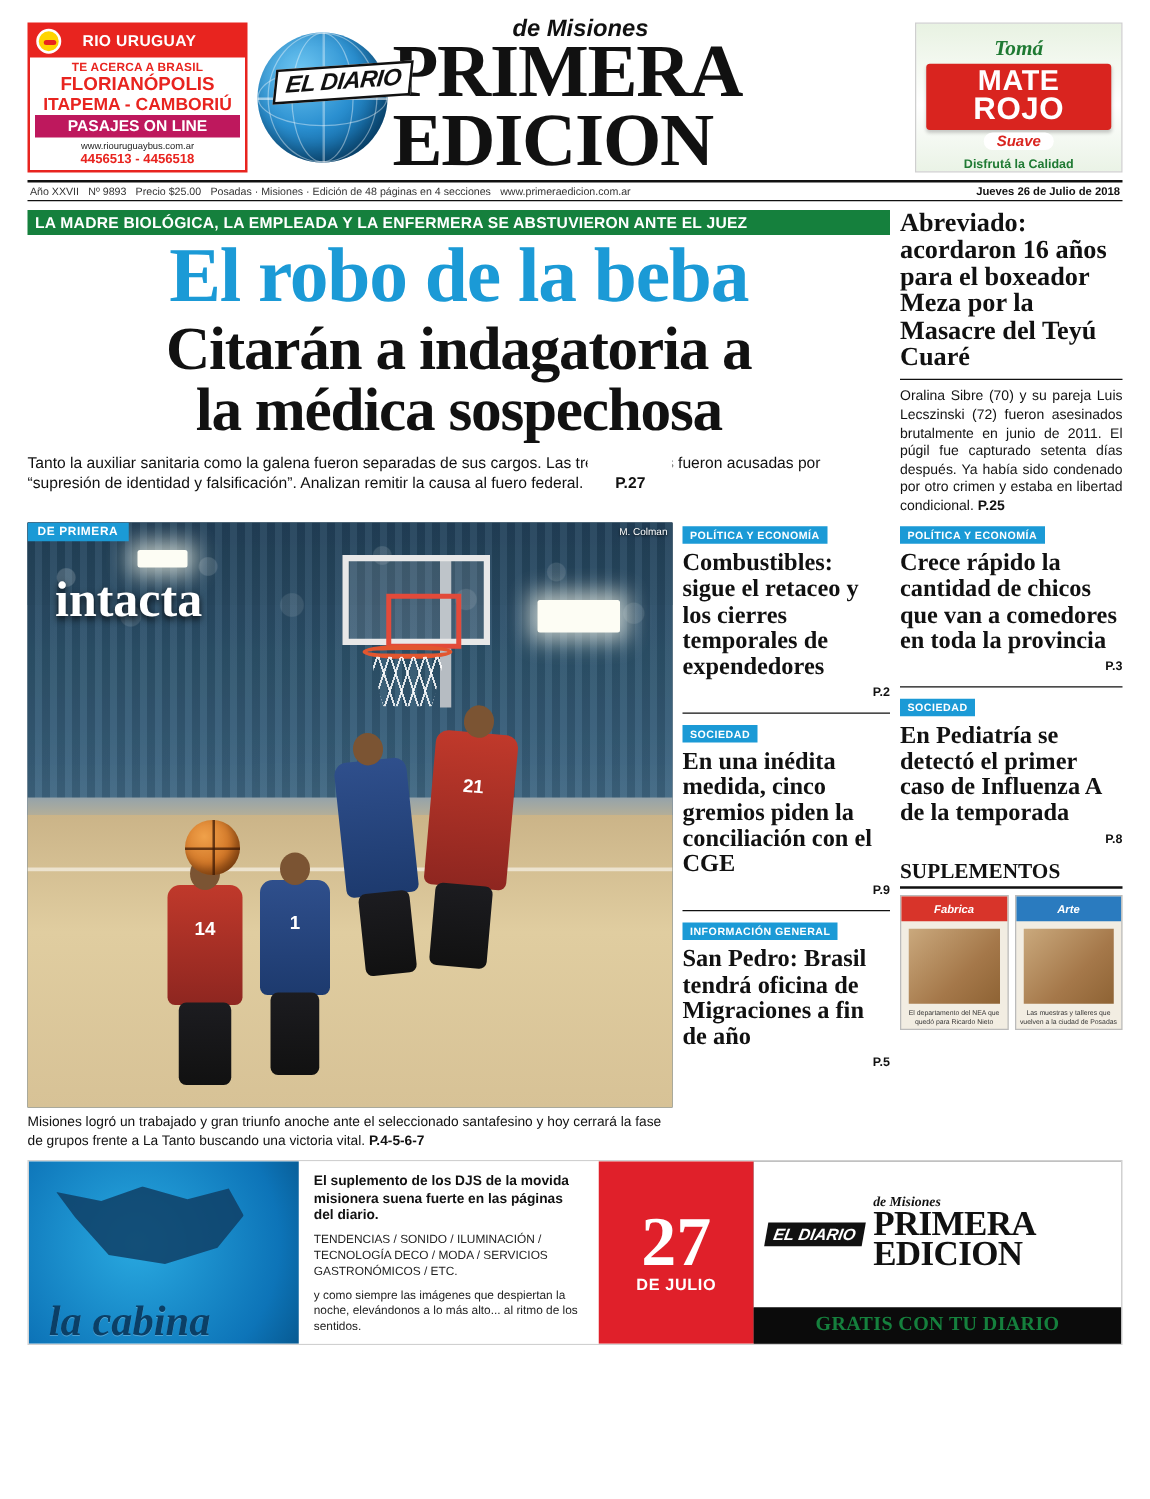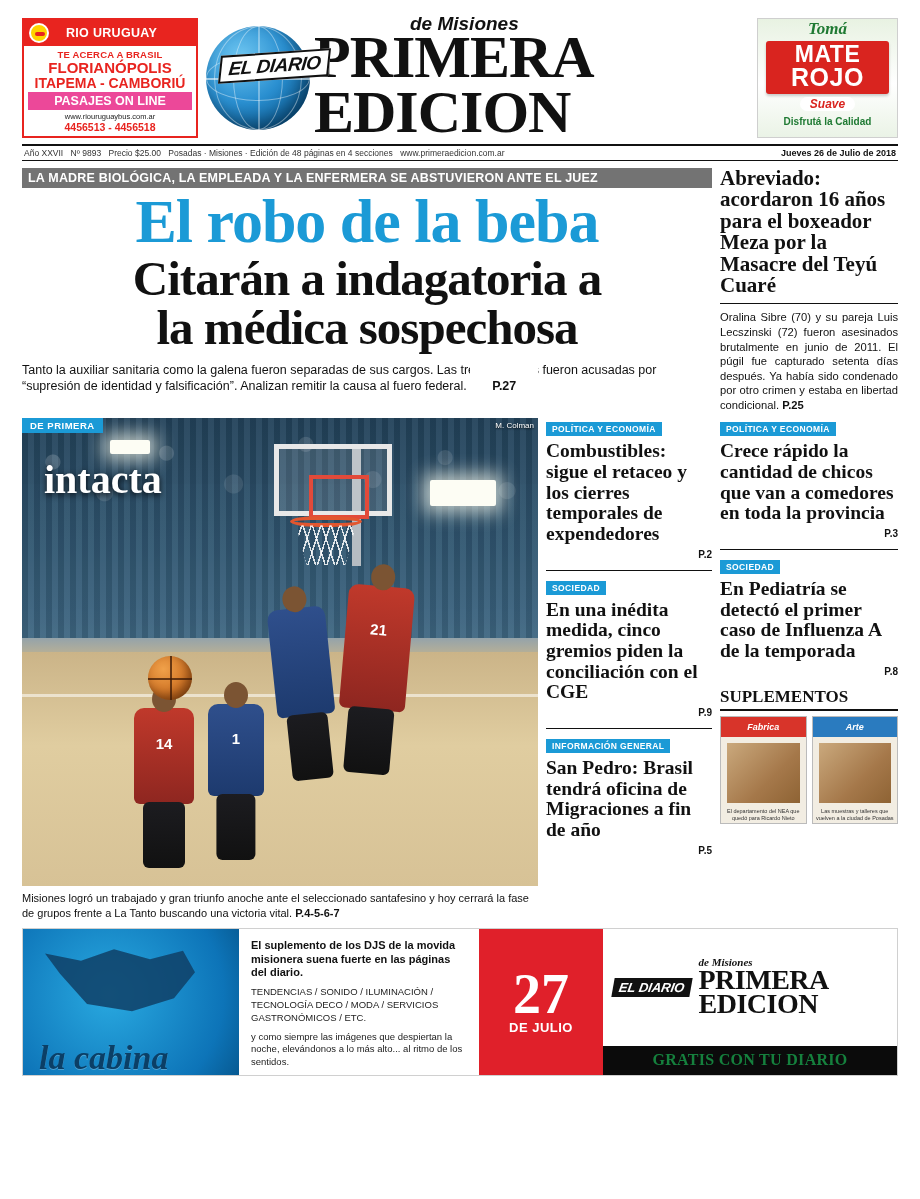--- a/index.html
+++ b/index.html
@@ -65,21 +65,21 @@
   .ad-rio-body {
     flex: 1;
     padding: 3px 4px 0 4px;
     text-align: center;
     color: #e8241f;
   }
   .ad-rio-l1 { font-size: 9.5px; font-weight: bold; letter-spacing: .2px; }
   .ad-rio-l2 { font-size: 15px; font-weight: bold; line-height: 1.05; }
   .ad-rio-l3 { font-size: 14px; font-weight: bold; line-height: 1.05; }
   .ad-rio-band {
-    background: #ec4899;
+    background: #be185d;
     color: #fff;
     font-size: 12.5px;
     font-weight: bold;
     padding: 2px 0;
     margin-top: 2px;
   }
   .ad-rio-url { font-size: 7.5px; color: #222; padding-top: 2px; }
   .ad-rio-tel { font-size: 10.5px; color: #e8241f; font-weight: bold; padding-bottom: 2px;}
 
   
@@ -156,25 +156,25 @@
     font-weight: bold;
     color: #111;
     font-size: 60px;
     letter-spacing: -1px;
     line-height: .92;
   }
   .np-edicion { font-size: 60px; }
 
   
   .ad-mate {
-    width: 141px;
+    width: 166px;
     border: 1px solid #cfcfcf;
     background: linear-gradient(#e8f2e2, #ffffff 55%, #eaf3e6);
     text-align: center;
-    padding-top: 0;
+    padding-top: 10px;
     position: relative;
     overflow: hidden;
   }
   .mate-toma {
     font-family: "Liberation Serif", serif;
     font-style: italic;
     font-weight: bold;
     font-size: 17px;
     color: #1f7a33;
   }
@@ -225,21 +225,21 @@
   .content {
     display: flex;
     gap: 8px;
     margin-top: 7px;
   }
   .col-main { width: 690px; }
   .col-right { width: 178px; }
 
   
   .top-kicker {
-    background: #737373;
+    background: #15803d;
     color: #fff;
     font-weight: bold;
     font-size: 12.5px;
     letter-spacing: .2px;
     padding: 3px 6px;
     margin-bottom: 4px;
   }
   .headline-blue {
     color: #1b9ad6;
     font-family: "Liberation Serif", serif;

